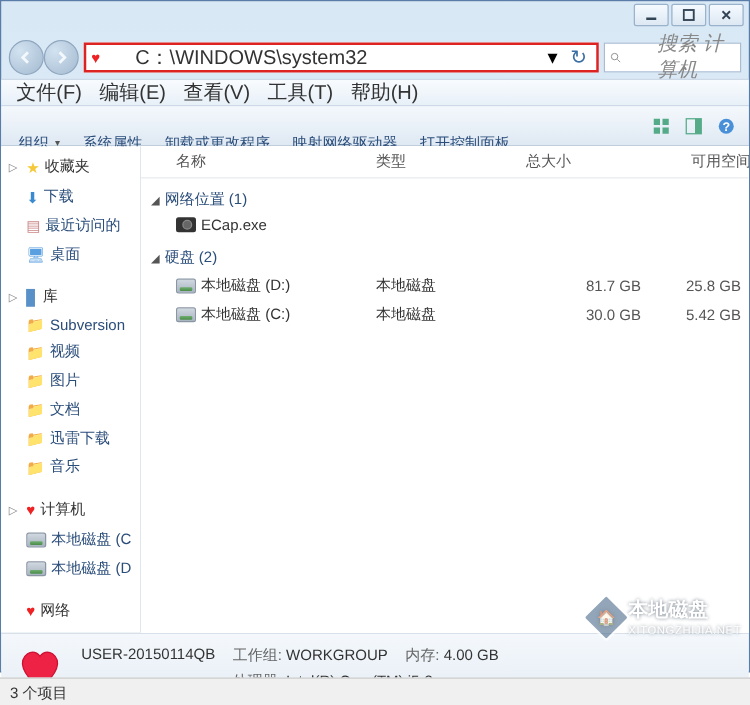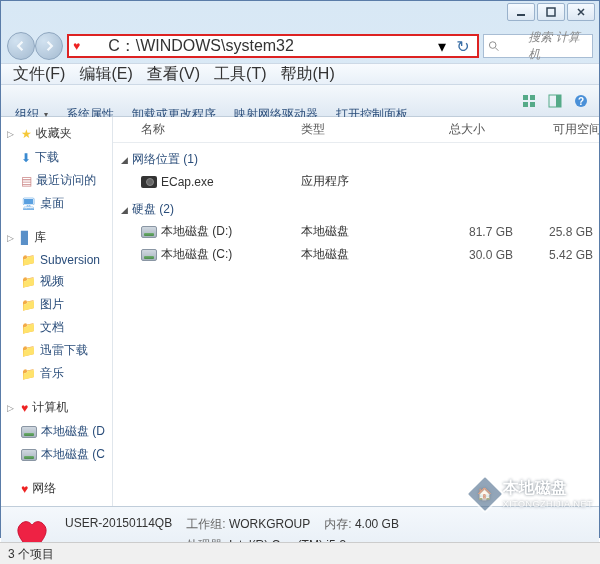--- a/index.html
+++ b/index.html
@@ -18,21 +18,21 @@
 .nav-circ svg { width: 14px; height: 14px; fill: #fff; }
 
 .addr-box { flex: 1; height: 24px; background: #fff; border: 2px solid #d22; display: flex; align-items: center; padding: 0 4px; gap: 4px; position: relative; }
 .heart { color: #e22; font-size: 12px; }
 .addr-text { flex: 1; font-size: 16px; color: #333; margin-left: 24px; }
 .addr-drop { width: 14px; height: 100%; display:flex;align-items:center;justify-content:center; cursor:pointer; }
 .addr-refresh { width: 20px; display:flex;align-items:center;justify-content:center; cursor:pointer; color:#3a6ea5; }
 
 .search-box { width: 110px; height: 24px; background: #fff; border: 1px solid #a8bdd4; display:flex;align-items:center; padding: 0 4px; gap:4px; }
 .search-box svg { width: 12px; height: 12px; fill: #888; }
-.search-ph { font-size: 12px; color: #888; font-style: italic; margin-left: 25px; }
+.search-ph { font-size: 16px; color: #888; font-style: italic; margin-left: 25px; }
 
 .menubar { height: 22px; background: linear-gradient(#f8fbfe,#e8f0f8); border-top: 1px solid #cdd9e6; border-bottom: 1px solid #cdd9e6; display:flex; align-items:center; padding: 0 6px; gap: 2px; }
 .menu-item { font-size: 16px; color: #333; padding: 2px 6px; cursor:pointer; }
 
 .toolbar { height: 32px; background: linear-gradient(#f4f8fc,#dfe9f3); border-bottom: 1px solid #c0cdda; display:flex; align-items:center; padding: 0 6px; gap: 2px; }
 .tool-item { font-size: 12px; color: #2a4d7a; padding: 3px 8px; cursor:pointer; border-radius: 2px; display:flex;align-items:center;gap:3px;margin-top:28px; }
 .tool-item.drop::after { content: "▾"; font-size: 8px; color: #555; margin-left: 2px; }
 .tool-icon { width: 24px; height: 24px; display:flex;align-items:center;justify-content:center; cursor:pointer; border-radius:2px; }
 .tool-spacer { flex: 1; }
 
@@ -210,52 +210,51 @@
           <span>音乐</span>
         </div>
       <div class="sb-spacer"></div>
       <div class="sb-group-label">
           <span class="sb-tri">▷</span>
           <span class="sb-icon heart">♥</span>
           <span>计算机</span>
         </div>
       <div class="sb-item">
           <span class="drive-icon"></span>
+          <span>本地磁盘 (C</span>
+        </div>
+      <div class="sb-item">
+          <span class="drive-icon"></span>
           <span>本地磁盘 (D</span>
-        </div>
-      <div class="sb-item">
-          <span class="drive-icon"></span>
-          <span>本地磁盘 (C</span>
         </div>
       <div class="sb-spacer"></div>
       <div class="sb-group-label">
           <span class="sb-icon heart">♥</span>
           <span>网络</span>
         </div>
     </div>
 
     <div class="main">
       <div class="cols">
         <span class="col-h">名称</span>
         <span class="col-h">类型</span>
-        <span class="col-h" style="text-align:center;padding-right:18px">总大小</span>
+        <span class="col-h" style="text-align:left;padding-right:18px">总大小</span>
         <span class="col-h" style="text-align:right;padding-right:10px">可用空间</span>
       </div>
 
       <div class="section">
         <div class="sec-header">
             <span class="sec-tri">◢</span>
             <span>网络位置 (1)</span>
           </div>
         <div class="row">
           <span class="row-name">
               <span class="cam-icon"></span>
               <span>ECap.exe</span>
             </span>
-          <span>应用程序</span>
           <span class="row-r"></span>
           <span class="row-r"></span>
         </div>
       </div>
 
       <div class="section">
         <div class="sec-header">
             <span class="sec-tri">◢</span>
             <span>硬盘 (2)</span>
           </div>

